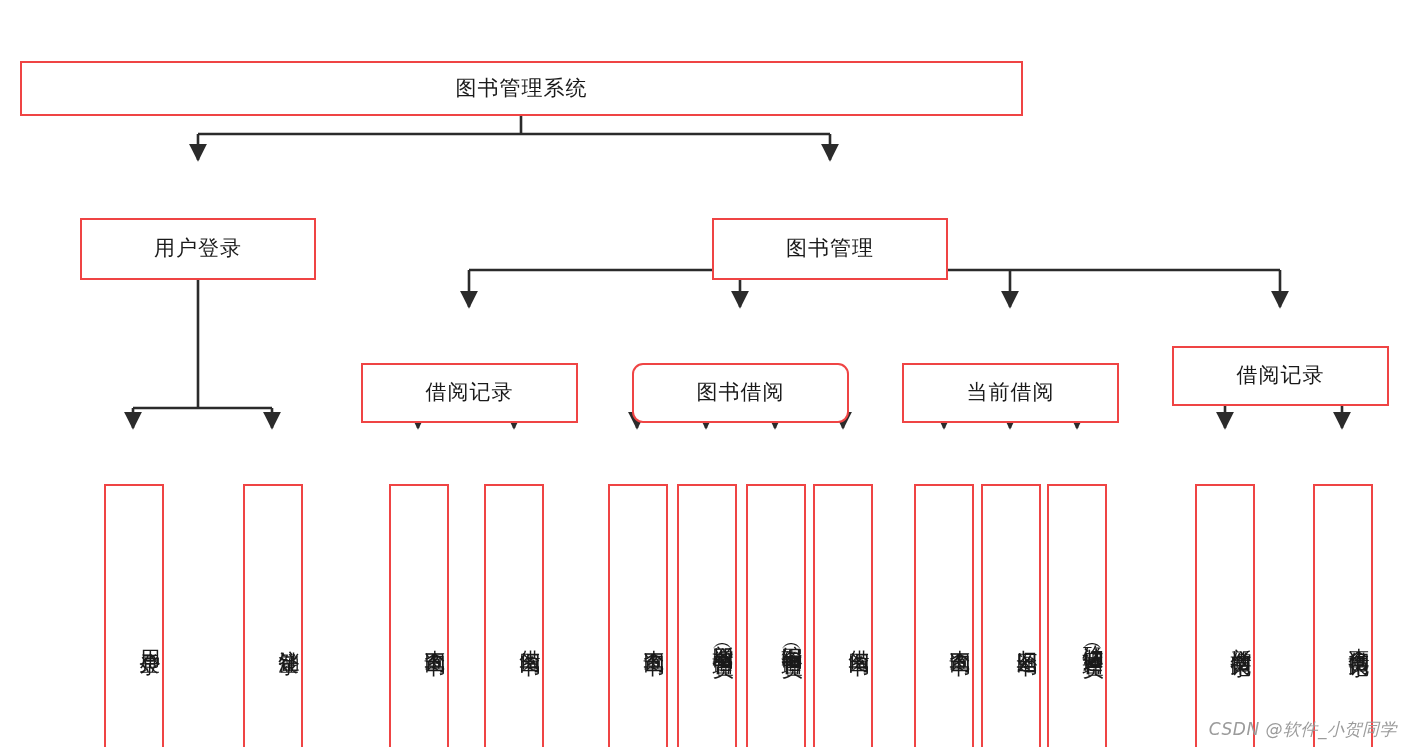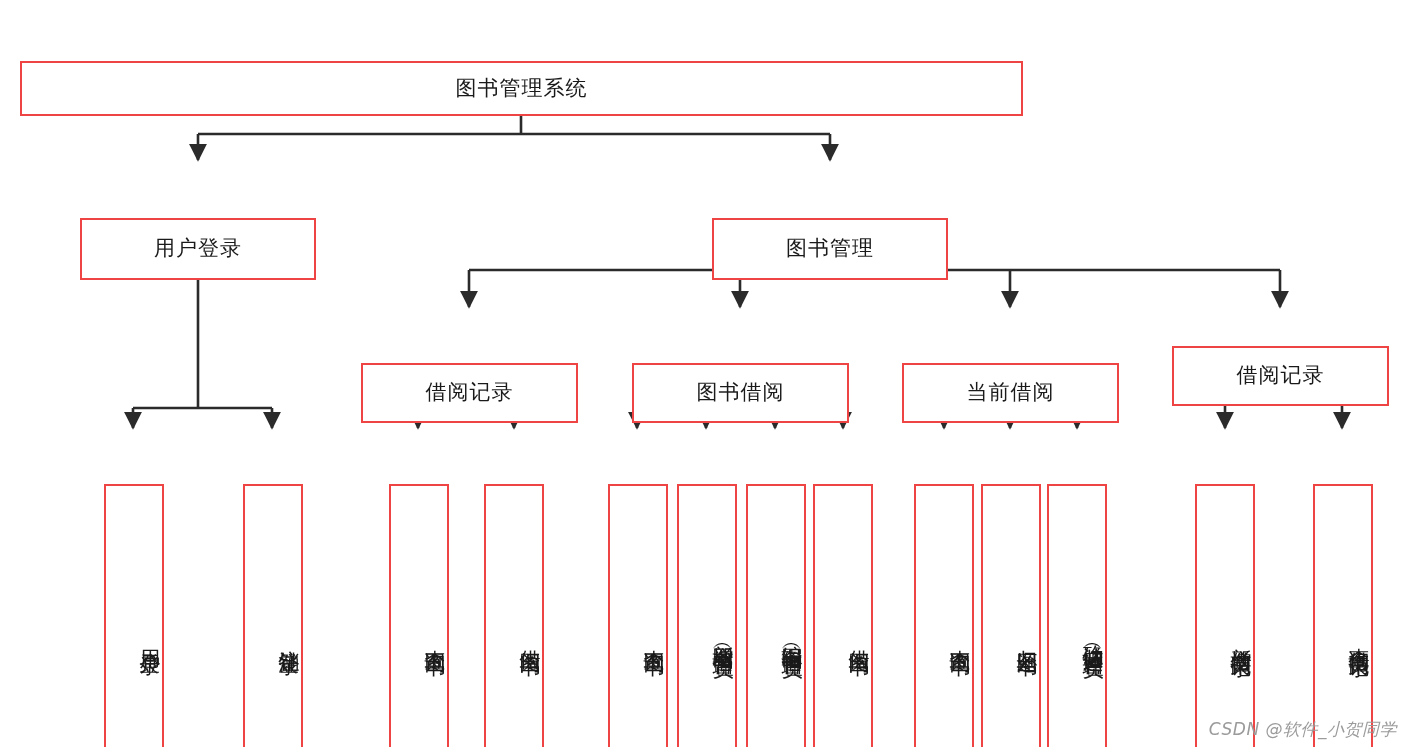--- a/index.html
+++ b/index.html
@@ -134,21 +134,21 @@
   </div>
 
   <div class="node h" style="left:712px; top:170px; width:236px; height:62px;justify-content:center;">
     <span>图书管理</span>
   </div>
 
   <div class="node h" style="left:361px; top:315px; width:217px; height:60px;">
     <span>借阅记录</span>
   </div>
 
-  <div class="node h" style="left:632px; top:315px; width:217px; height:60px;">
+  <div class="node h" style="left:632px; top:315px; width:217px; height:60px;border-radius:11px;">
     <span>图书借阅</span>
   </div>
 
   <div class="node h" style="left:902px; top:315px; width:217px; height:60px;justify-content:center;">
     <span>当前借阅</span>
   </div>
 
   <div class="node h" style="left:1172px; top:298px; width:217px; height:60px;">
     <span>借阅记录</span>
   </div>

